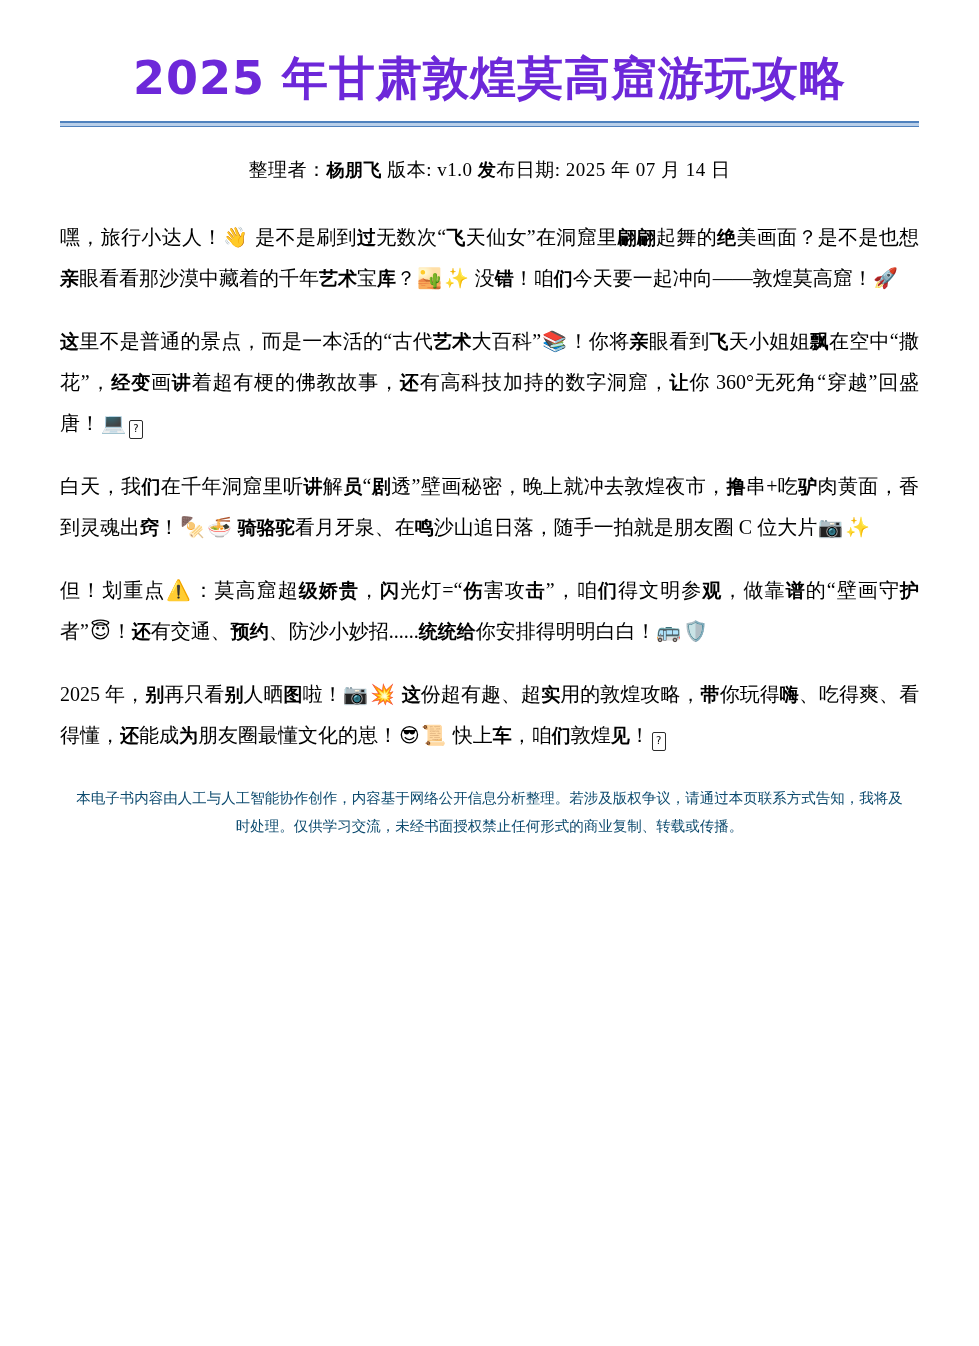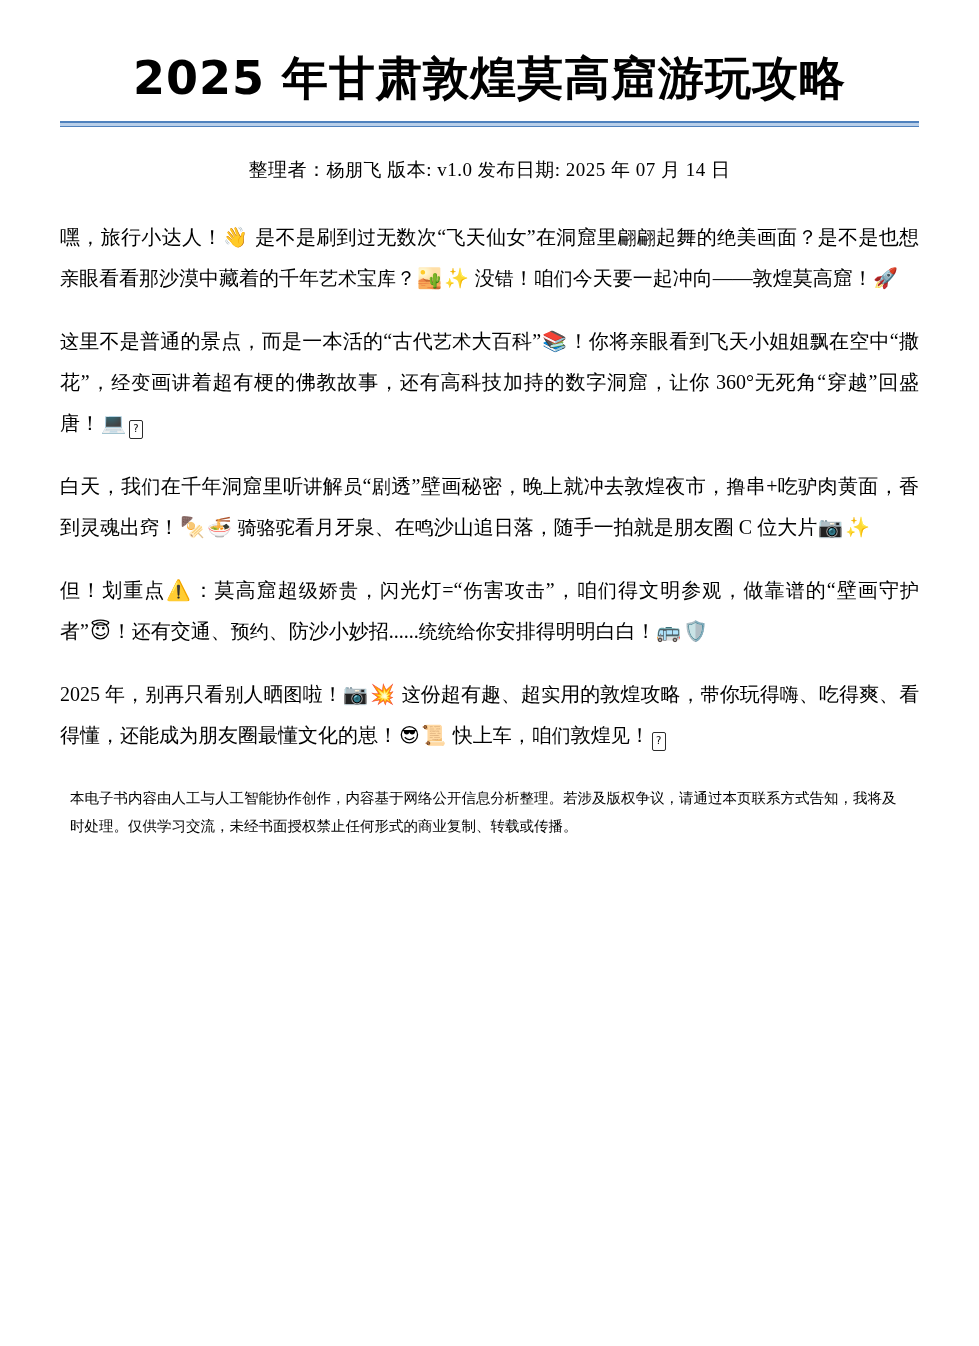--- a/index.html
+++ b/index.html
@@ -16,21 +16,21 @@
   }
   .page {
     box-sizing: border-box;
     width: 979px;
     height: 1346px;
     padding: 42px 60px 0 60px;
   }
   .title {
     font-family: "DejaVu Sans", "Liberation Sans", sans-serif;
     font-weight: bold;
-    color: #000000;
+    color: #6d28d9;
     font-size: 46px;
     line-height: 1.15;
     text-align: center;
     letter-spacing: 1px;
     margin: 10px 0 0 0;
   }
   .title-rule {
     height: 3px;
     background: #b9cfe9;
     border-top: 2px solid #4f81bd;
@@ -45,21 +45,21 @@
   }
   .doc-body { }
   .para {
     font-size: 20px;
     line-height: 2.05;
     text-align: justify;
     margin: 12px 0 22px 0;
   }
   .b {
     font-family: "DejaVu Sans", "Liberation Sans", sans-serif;
-    font-weight: normal;
+    font-weight: bold;
     font-size: 19px;
   }
   .meta .b { font-size: 18px; }
   .emoji {
     font-family: "DejaVu Sans", sans-serif;
     padding: 0 1px;
   }
   .tofu {
     display: inline-block;
     box-sizing: border-box;
@@ -68,24 +68,24 @@
     border: 1.5px solid #2b2b2b;
     border-radius: 2px;
     font-family: "DejaVu Sans", sans-serif;
     font-size: 10px;
     line-height: 16px;
     text-align: center;
     vertical-align: -2px;
     margin: 0 2px;
   }
   .disclaimer {
-    color: #000000;
+    color: #0c4a6e;
     font-size: 14.5px;
     line-height: 1.95;
-    text-align: left;
+    text-align: center;
     margin: 28px 10px 0 10px;
   }
 </style>
 </head>
 <body>
 
 <div class="page">
   <h1 class="title">2025 年甘肃敦煌莫高窟游玩攻略</h1>
   <div class="title-rule"></div>
   <p class="meta"><span class="r">整理者：</span><span class="b">杨朋飞</span><span class="r"> 版本: v1.0 </span><span class="b">发</span><span class="r">布日期: 2025 年 07 月 14 日</span></p>

